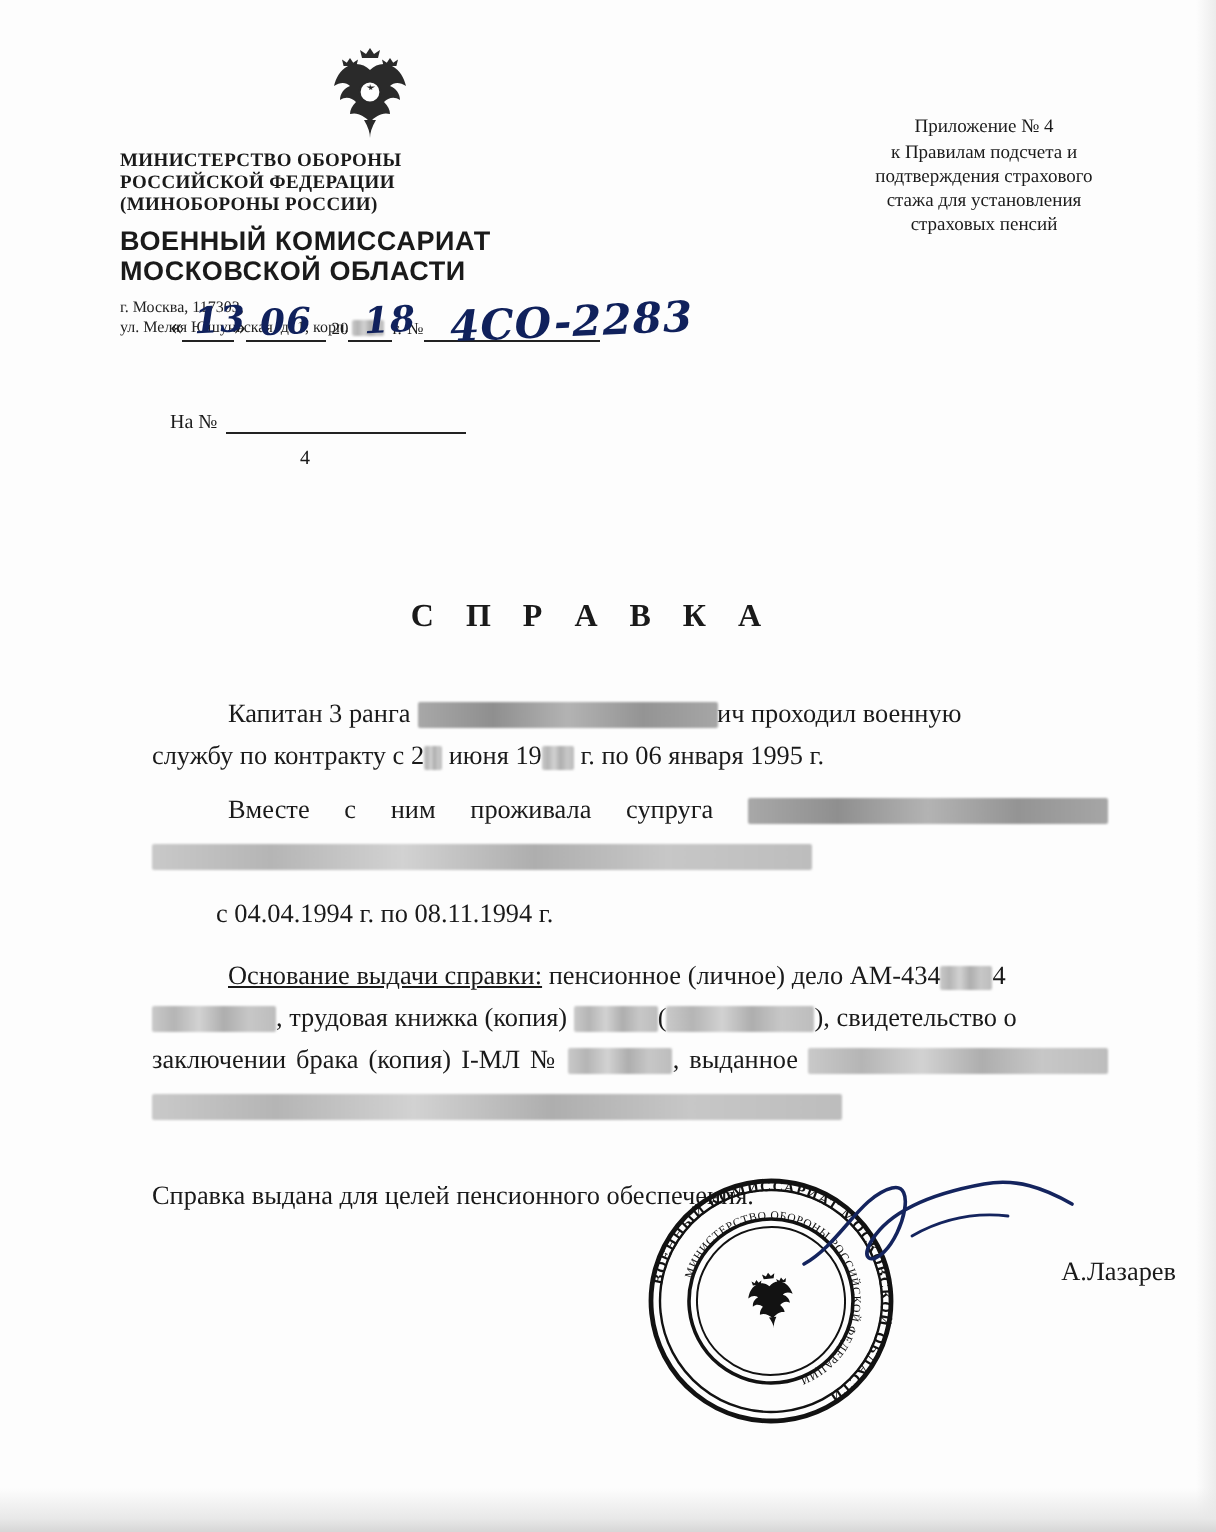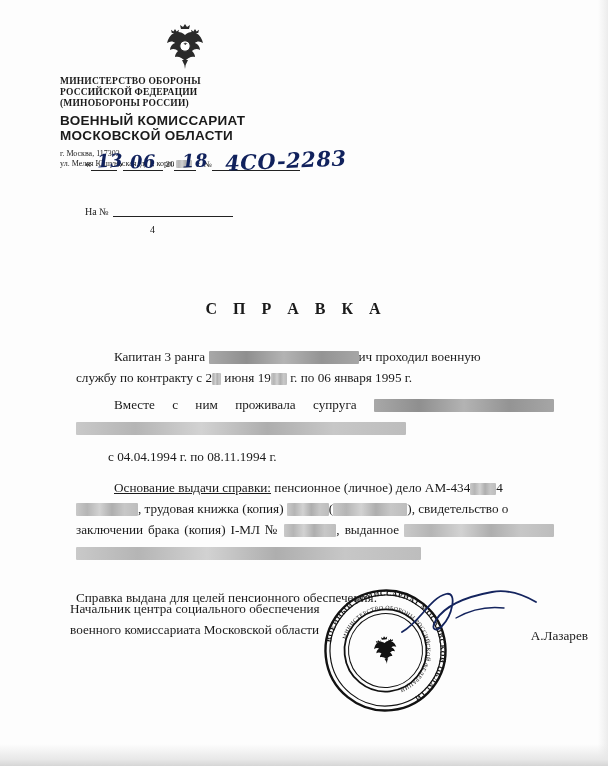--- a/index.html
+++ b/index.html
@@ -257,20 +257,27 @@
     </div>
     <div class="lh-addr">
       <div>г. Москва, 117303,</div>
       <div>
         <span>ул. Меляя Юшуньская, д. 1, корп.</span>
         <span class="blur blurred-inline" style="width:16px;height:8px;"></span>
       </div>
     </div>
   </div>
 
+  <div class="appendix">
+    <div class="a-title">Приложение № 4</div>
+    <div>к Правилам подсчета и</div>
+    <div>подтверждения страхового</div>
+    <div>стажа для установления</div>
+    <div>страховых пенсий</div>
+  </div>
 
   <div class="datebar">
     <div class="row">
       <span class="quote">«</span><span class="rule" style="width:26px;height:13px;"></span><span class="quote">»</span><span class="rule" style="width:40px;height:13px;"></span>
       <span class="small">20</span><span class="rule" style="width:22px;height:13px;"></span><span class="small">г.</span>
       <span class="small">№</span><span class="rule" style="width:88px;height:13px;"></span>
 
       <span class="hand h-day">13</span>
       <span class="hand h-mon">06</span>
       <span class="hand h-year">18</span>
@@ -312,24 +319,20 @@
       <span class="blur" style="width:42px;height:13px;"></span><span>(</span><span class="blur" style="width:74px;height:13px;"></span><span>), свидетельство о</span><br>
       <span>заключении брака (копия) I-МЛ №</span>
       <span class="blur" style="width:52px;height:13px;"></span><span>, выданное</span>
       <span class="blur" style="width:150px;height:13px;"></span>
       <span class="blur" style="width:345px;height:13px;margin-top:3px;"></span>
     </p>
 
     <p class="p-block gap" style="margin-top:26px;">Справка выдана для целей пенсионного обеспечения.</p>
   </div>
 
-  <div class="sign-block">
-    <div>Начальник центра социального обеспечения</div>
-    <div>военного комиссариата Московской области</div>
-  </div>
   <div class="sign-name">А.Лазарев</div>
 
   <div class="stamp">
     <svg width="135" height="135" viewBox="0 0 135 135" aria-hidden="true">
       <defs>
         <path id="outerArc" d="M 67.5,67.5 m -55,0 a 55,55 0 1,1 110,0 a 55,55 0 1,1 -110,0"></path>
         <path id="innerArc" d="M 67.5,67.5 m -41,0 a 41,41 0 1,1 82,0 a 41,41 0 1,1 -82,0"></path>
       </defs>
       <circle cx="67.5" cy="67.5" r="60" fill="none" stroke="#121212" stroke-width="2.4"></circle>
       <circle cx="67.5" cy="67.5" r="55.5" fill="none" stroke="#121212" stroke-width="1.2"></circle>

